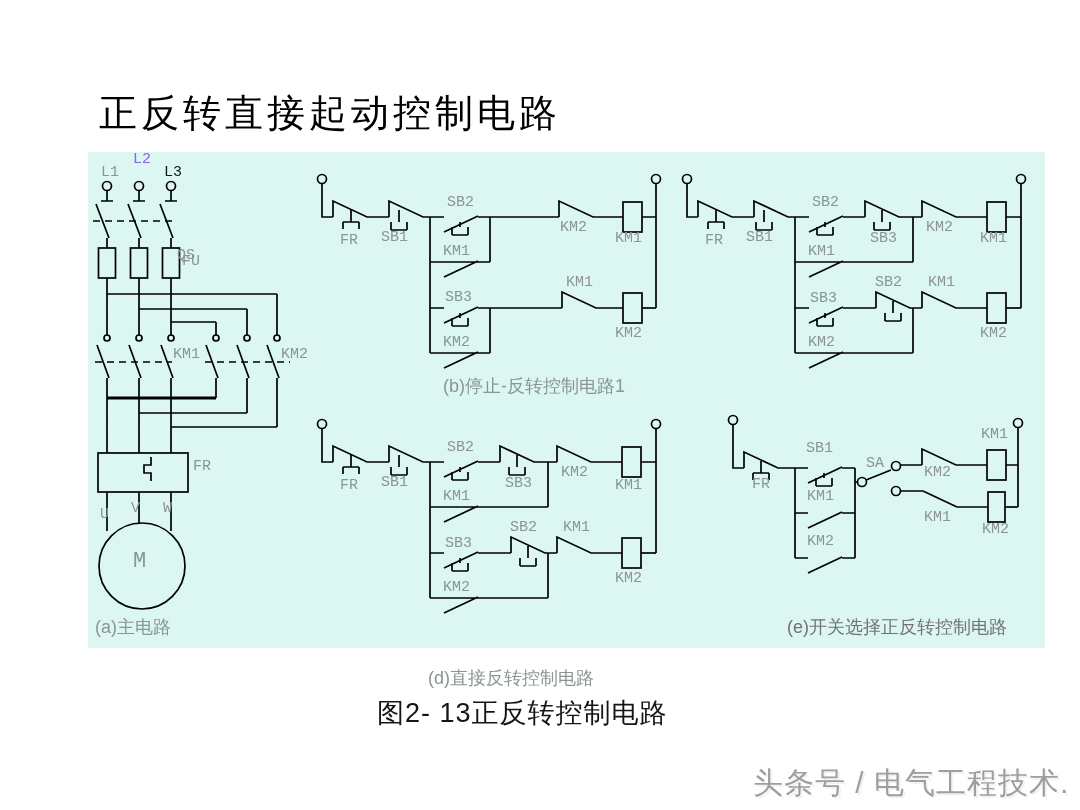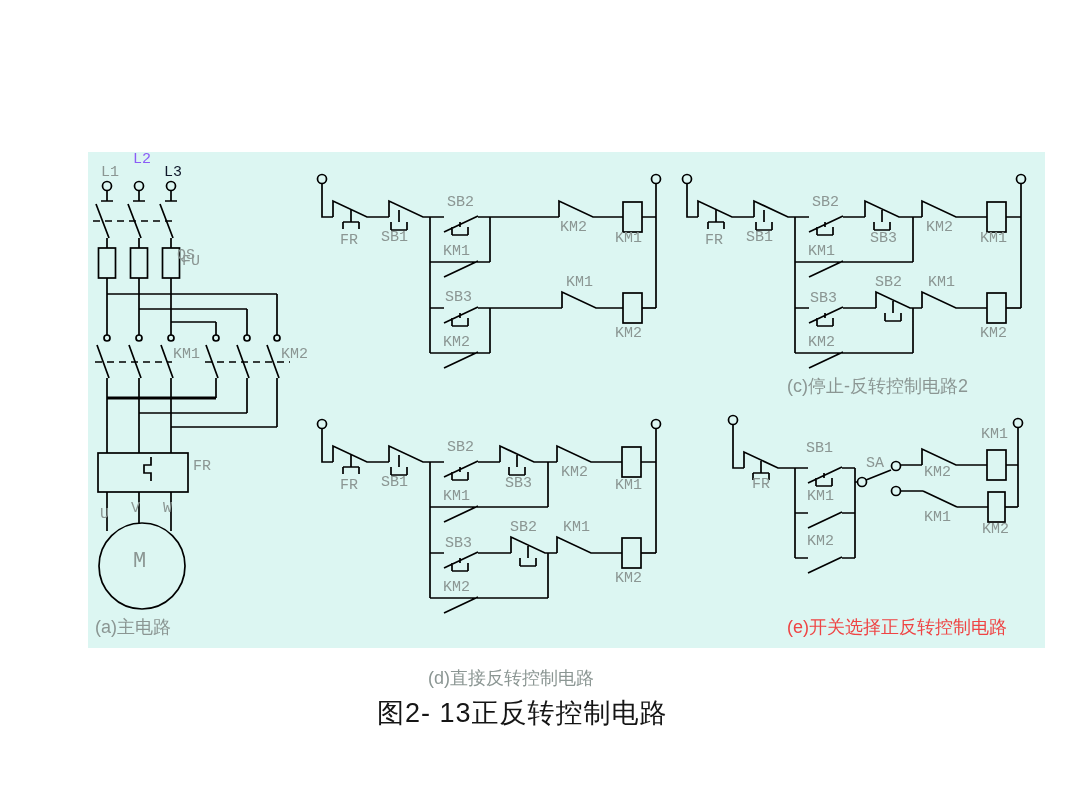--- a/index.html
+++ b/index.html
@@ -19,20 +19,21 @@
   #figcap{position:absolute;left:377px;top:671px;font-size:27px;color:#151515;
           letter-spacing:1px;white-space:nowrap;margin-top:24px;}
   #watermark{position:absolute;left:753px;top:763px;font-size:30px;letter-spacing:1px;
              color:#9e9e9e;text-shadow:2px 2px 0 #f2f2f2;white-space:nowrap;}
 </style>
 </head>
 <body>
 
 <div id="page">
 
+  <div id="title">正反转直接起动控制电路</div>
 
   <div id="panel" style="background: rgb(220, 246, 242);"></div>
 
   <svg id="wires" viewBox="0 0 1080 810" xmlns="http://www.w3.org/2000/svg">
 
     <g>
       <circle cx="107" cy="186" r="4.5"></circle>
         <circle cx="139" cy="186" r="4.5"></circle>
         <circle cx="171" cy="186" r="4.5"></circle>
       <path d="M107,190.5 V201 M101,201 H113 M96,204 L109,238 M107,238 V248
@@ -176,34 +177,34 @@
   <span class="lbl" style="left: 340px; top: 233px; color: rgb(139, 150, 147);">FR</span>
   <span class="lbl" style="left: 381px; top: 230px; color: rgb(139, 150, 147);">SB1</span>
   <span class="lbl" style="left: 447px; top: 195px; color: rgb(139, 150, 147);">SB2</span>
   <span class="lbl" style="left: 443px; top: 244px; color: rgb(139, 150, 147);">KM1</span>
   <span class="lbl" style="left: 560px; top: 220px; color: rgb(139, 150, 147);">KM2</span>
   <span class="lbl" style="left: 615px; top: 231px; color: rgb(139, 150, 147);">KM1</span>
   <span class="lbl" style="left: 445px; top: 290px; color: rgb(139, 150, 147);">SB3</span>
   <span class="lbl" style="left: 443px; top: 335px; color: rgb(139, 150, 147);">KM2</span>
   <span class="lbl" style="left: 566px; top: 275px; color: rgb(139, 150, 147);">KM1</span>
   <span class="lbl" style="left: 615px; top: 326px; color: rgb(139, 150, 147);">KM2</span>
+  <span class="cap" style="left: 443px; top: 376px; color: rgb(139, 150, 147);">(b)停止-反转控制电路1</span>
 
   <span class="lbl" style="left: 705px; top: 233px; color: rgb(139, 150, 147);">FR</span>
   <span class="lbl" style="left: 746px; top: 230px; color: rgb(139, 150, 147);">SB1</span>
   <span class="lbl" style="left: 812px; top: 195px; color: rgb(139, 150, 147);">SB2</span>
   <span class="lbl" style="left: 808px; top: 244px; color: rgb(139, 150, 147);">KM1</span>
   <span class="lbl" style="left: 870px; top: 231px; color: rgb(139, 150, 147);">SB3</span>
   <span class="lbl" style="left: 926px; top: 220px; color: rgb(139, 150, 147);">KM2</span>
   <span class="lbl" style="left: 980px; top: 231px; color: rgb(139, 150, 147);">KM1</span>
   <span class="lbl" style="left: 810px; top: 291px; color: rgb(139, 150, 147);">SB3</span>
   <span class="lbl" style="left: 808px; top: 335px; color: rgb(139, 150, 147);">KM2</span>
   <span class="lbl" style="left: 875px; top: 275px; color: rgb(139, 150, 147);">SB2</span>
   <span class="lbl" style="left: 928px; top: 275px; color: rgb(139, 150, 147);">KM1</span>
   <span class="lbl" style="left: 980px; top: 326px; color: rgb(139, 150, 147);">KM2</span>
-  <span class="cap" style="left: 787px; top: 376px; color: rgb(139, 150, 147);">(c)停止-反转控制电路2</span>
 
   <span class="lbl" style="left: 340px; top: 478px; color: rgb(139, 150, 147);">FR</span>
   <span class="lbl" style="left: 381px; top: 475px; color: rgb(139, 150, 147);">SB1</span>
   <span class="lbl" style="left: 447px; top: 440px; color: rgb(139, 150, 147);">SB2</span>
   <span class="lbl" style="left: 443px; top: 489px; color: rgb(139, 150, 147);">KM1</span>
   <span class="lbl" style="left: 505px; top: 476px; color: rgb(139, 150, 147);">SB3</span>
   <span class="lbl" style="left: 561px; top: 465px; color: rgb(139, 150, 147);">KM2</span>
   <span class="lbl" style="left: 615px; top: 478px; color: rgb(139, 150, 147);">KM1</span>
   <span class="lbl" style="left: 445px; top: 536px; color: rgb(139, 150, 147);">SB3</span>
   <span class="lbl" style="left: 443px; top: 580px; color: rgb(139, 150, 147);">KM2</span>
@@ -214,17 +215,18 @@
 
   <span class="lbl" style="left: 752px; top: 477px; color: rgb(139, 150, 147);">FR</span>
   <span class="lbl" style="left: 806px; top: 441px; color: rgb(139, 150, 147);">SB1</span>
   <span class="lbl" style="left: 807px; top: 489px; color: rgb(139, 150, 147);">KM1</span>
   <span class="lbl" style="left: 807px; top: 534px; color: rgb(139, 150, 147);">KM2</span>
   <span class="lbl" style="left: 866px; top: 456px; color: rgb(139, 150, 147);">SA</span>
   <span class="lbl" style="left: 924px; top: 465px; color: rgb(139, 150, 147);">KM2</span>
   <span class="lbl" style="left: 981px; top: 427px; color: rgb(139, 150, 147);">KM1</span>
   <span class="lbl" style="left: 924px; top: 510px; color: rgb(139, 150, 147);">KM1</span>
   <span class="lbl" style="left: 982px; top: 522px; color: rgb(139, 150, 147);">KM2</span>
-  <span class="cap" style="left: 787px; top: 617px; color: #ef4444;">(e)开关选择正反转控制电路</span>
+  <span class="cap" style="left: 787px; top: 617px; color: #737373;">(e)开关选择正反转控制电路</span>
 
   <div id="figcap" style="color: rgb(21, 21, 21);">图2- 13正反转控制电路</div>
+  <div id="watermark" style="color: rgb(158, 158, 158);">头条号 / 电气工程技术.</div>
 
 </div>
 
 </body></html>

